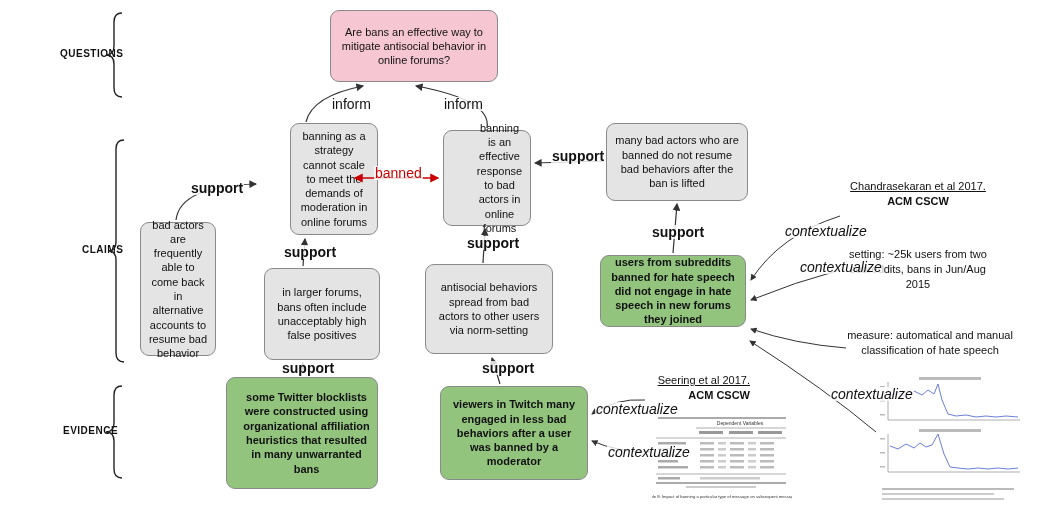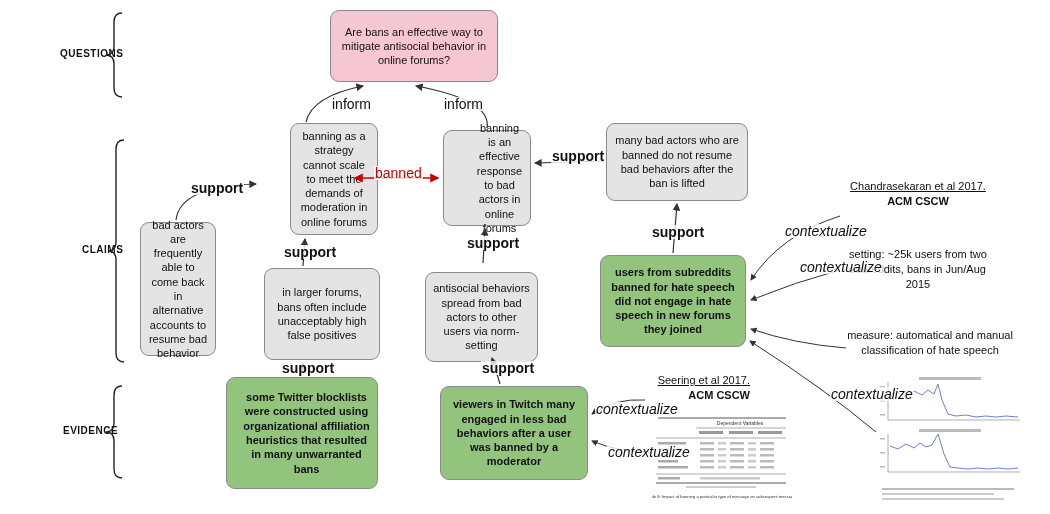--- a/index.html
+++ b/index.html
@@ -40,22 +40,22 @@
   <div class="row-label" style="left:24px; top:48px;">QUESTIONS</div>
   <div class="row-label" style="left:46px; top:244px;">CLAIMS</div>
   <div class="row-label" style="left:27px; top:425px;">EVIDENCE</div>
 
   <div class="node question" style="left:330px; top:10px;  width:168px; height:72px;">Are bans an effective way to mitigate antisocial behavior in online forums?</div>
   <div class="node claim" style="left:262px; top:123px; width:88px;  height:112px;margin-left:28px;">banning as a strategy cannot scale to meet the demands of moderation in online forums</div>
   <div class="node claim" style="left:443px; top:130px; width:88px;  height:96px;padding-left:32px;">banning is an effective response to bad actors in online forums</div>
   <div class="node claim" style="left:140px; top:222px; width:76px;  height:134px;">bad actors are frequently able to come back in alternative accounts to resume bad behavior</div>
   <div class="node claim" style="left:606px; top:123px; width:142px; height:78px;">many bad actors who are banned do not resume bad behaviors after the ban is lifted</div>
   <div class="node claim" style="left:248px; top:268px; width:116px; height:92px;margin-left:16px;">in larger forums, bans often include unacceptably high false positives</div>
-  <div class="node claim" style="left:425px; top:272px; width:113px; height:90px;border-radius:9px;">antisocial behaviors spread from bad actors to other users via norm-setting</div>
-  <div class="node evidence" style="left:600px; top:255px; width:146px; height:92px;">users from subreddits banned for hate speech did not engage in hate speech in new forums they joined</div>
+  <div class="node claim" style="left:425px; top:264px; width:128px; height:90px;border-radius:9px;">antisocial behaviors spread from bad actors to other users via norm-setting</div>
+  <div class="node evidence" style="left:600px; top:255px; width:146px; height:72px;">users from subreddits banned for hate speech did not engage in hate speech in new forums they joined</div>
   <div class="node evidence" style="left:226px; top:377px; width:152px; height:112px;padding-left:16px;">some Twitter blocklists were constructed using organizational affiliation heuristics that resulted in many unwarranted bans</div>
   <div class="node evidence" style="left:440px; top:386px; width:148px; height:94px;">viewers in Twitch many engaged in less bad behaviors after a user was banned by a moderator</div>
 
   <div class="annotation" style="left:843px; top:179px; width:150px;">
     <span class="underline">Chandrasekaran et al 2017.</span>
     <span class="bold">ACM CSCW</span>
   </div>
   <div class="annotation" style="left:842px; top:247px; width:152px;">setting: ~25k users from two subreddits, bans in Jun/Aug 2015</div>
   <div class="annotation" style="left:846px; top:328px; width:168px;">measure: automatical and manual classification of hate speech</div>
   <div class="annotation" style="left:646px; top:373px; width:104px;text-align:right;">

